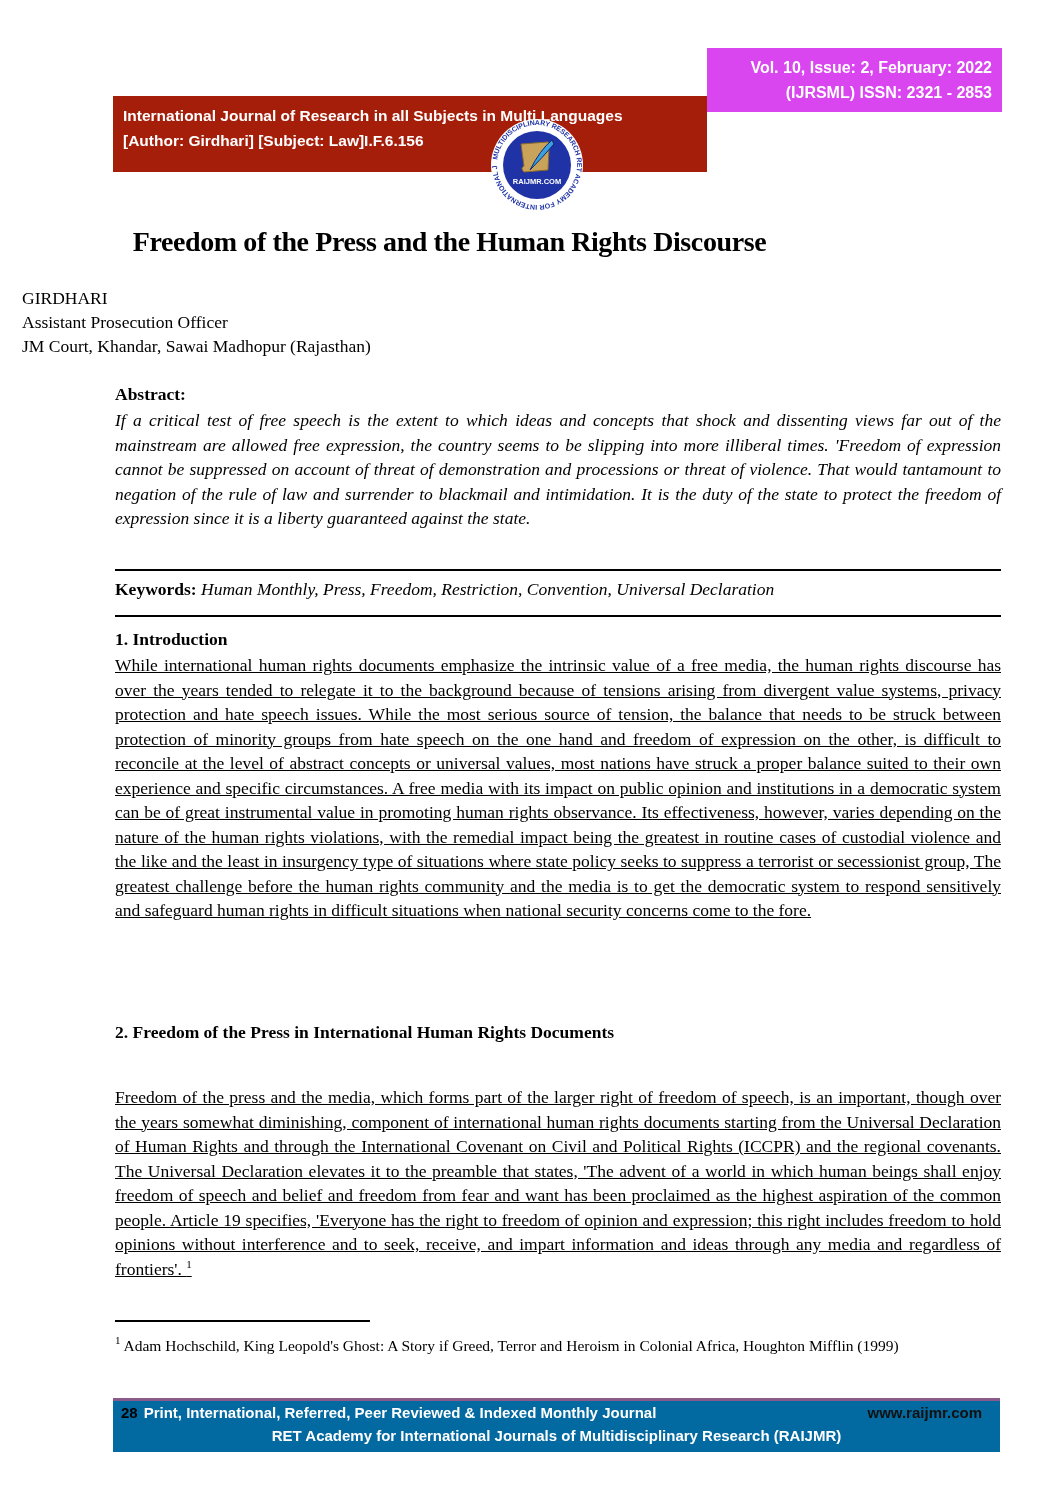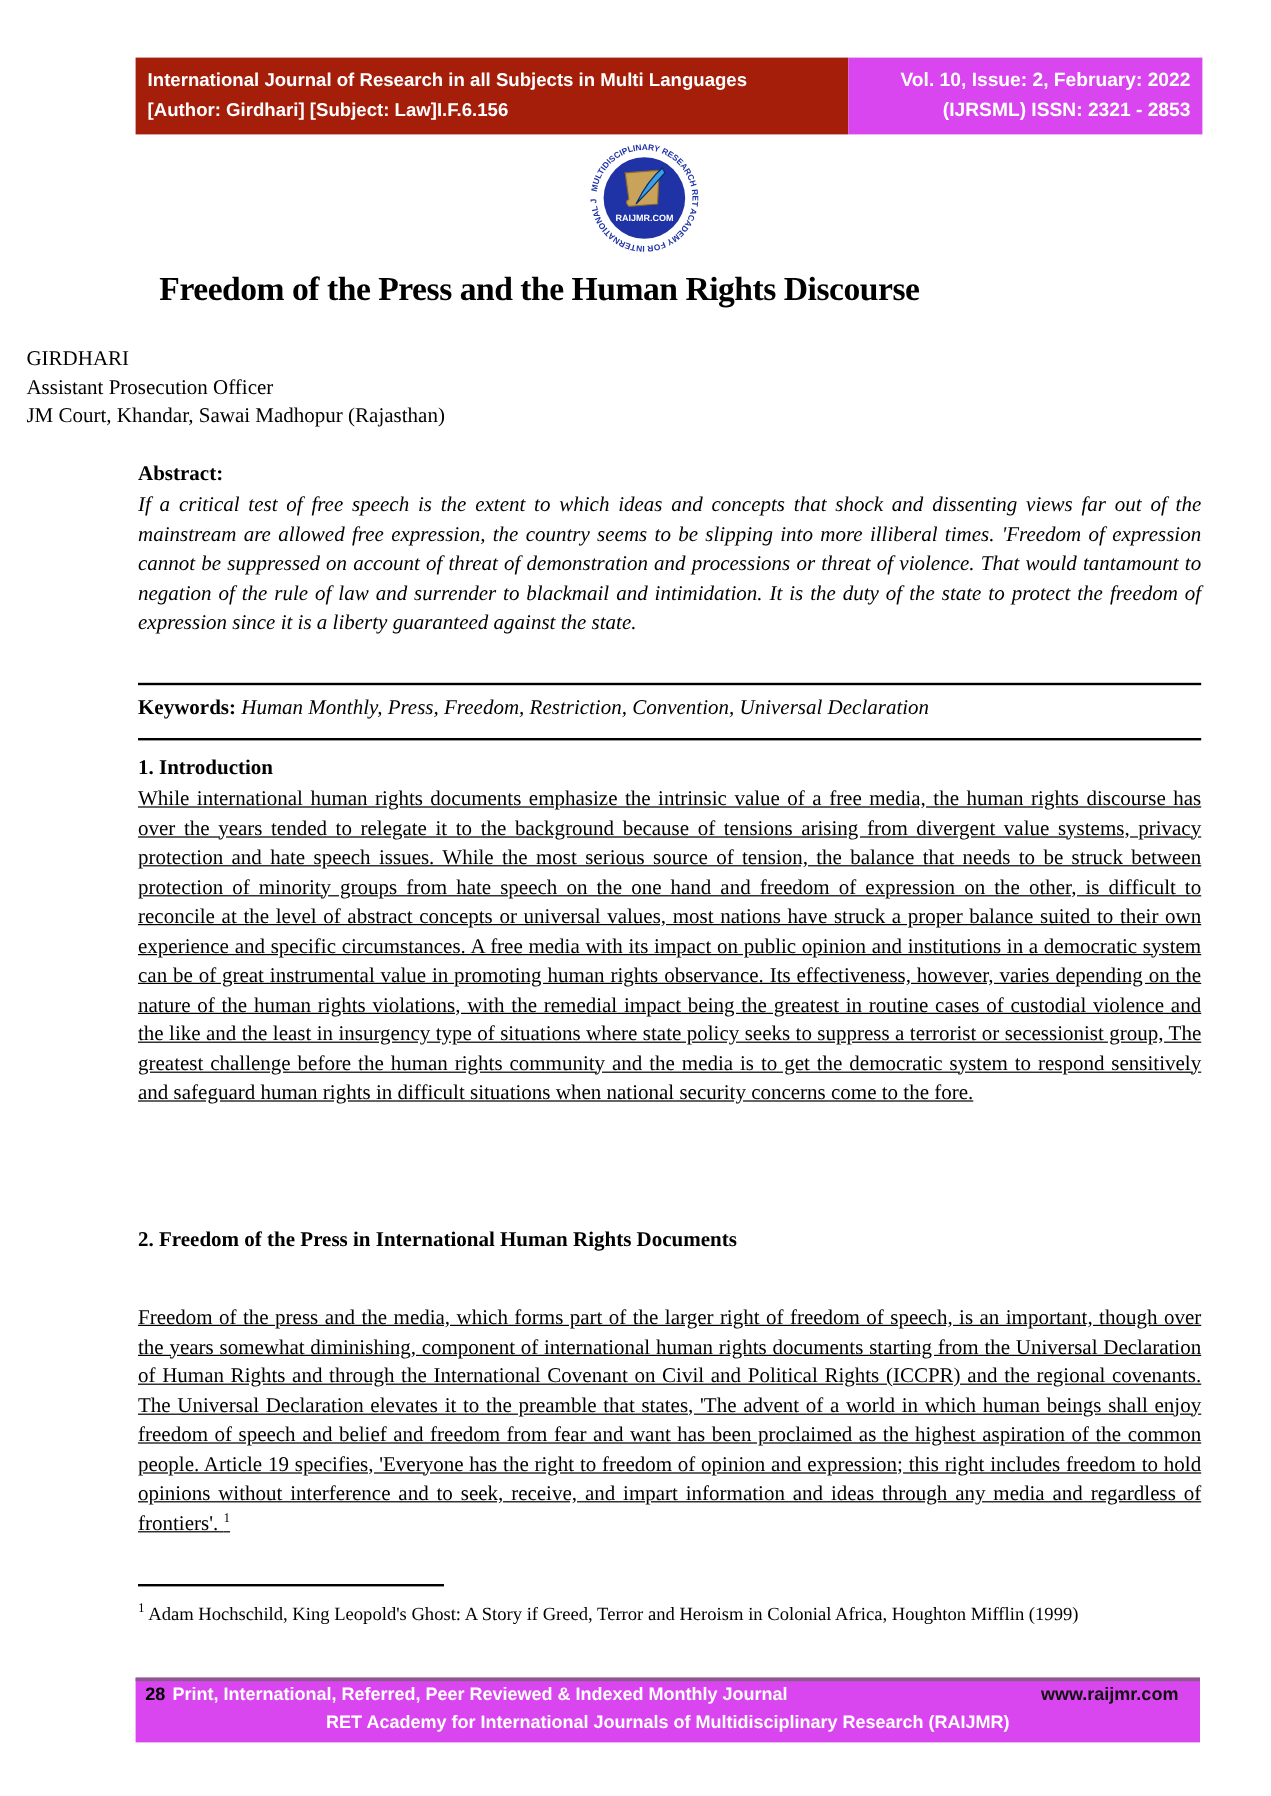--- a/index.html
+++ b/index.html
@@ -1,22 +1,22 @@
 <!DOCTYPE html>
 <html><head>
 <meta charset="utf-8">
 <style>
   html, body { margin:0; padding:0; background:#ffffff; }
   body { width:1059px; height:1497px; position:relative; overflow:hidden;
          font-family:"Liberation Serif", serif; color:#000; }
 
   .header { position:absolute; left:113px; top:48px; width:889px; height:64px; display:flex; }
-  .header-left { background:#a51e0a; width:594px; height:64px; color:#fff;
+  .header-left { background:#a51e0a; width:594px; height:76px; color:#fff;
                  font-family:"Liberation Sans", sans-serif; font-weight:bold; font-size:15.5px;
-                 padding:7px 0 0 10px; box-sizing:border-box; line-height:25px; }
+                 padding:7px 0 0 10px; box-sizing:border-box; line-height:25px;margin-top:48px; }
   .header-right { background:#d946ef; flex:1; height:64px; color:#fff; text-align:right;
                   font-family:"Liberation Sans", sans-serif; font-weight:bold; font-size:16px;
                   padding:7px 10px 0 0; box-sizing:border-box; line-height:25px; }
 
   .logo { position:absolute; left:490px; top:118px; width:94px; height:94px; }
 
   .title { position:absolute; left:0; width:899px; top:226px; text-align:center;
            font-weight:bold; font-size:28px; letter-spacing:-0.4px; }
 
   .author-block { position:absolute; left:0; width:1059px; top:286px; text-align:left;
@@ -38,21 +38,21 @@
   .sec1-body { top:653px; }
   .sec2-heading { top:1022px; }
   .sec2-body { top:1046px;margin-top:39px; }
 
   sup { font-size:11px; vertical-align:7px; line-height:0; }
 
   .fn-rule { position:absolute; left:115px; top:1320px; width:255px; height:2px; background:#000; }
   .footnote { top:1335px; font-size:15.5px; line-height:21px; }
 
   .footer { position:absolute; left:113px; top:1398px; width:887px; height:54px;
-            background:#d946ef; border-top:3px solid #8a5a8a; box-sizing:border-box;
+            background:#0369a1; border-top:3px solid #8a5a8a; box-sizing:border-box;
             font-family:"Liberation Sans", sans-serif; font-weight:bold; font-size:15px; color:#fff; }
   .footer-row1 { position:absolute; left:8px; top:3px; right:10px; height:22px; }
   .page-num { color:#000; margin-right:6px; }
   .footer-url { position:absolute; right:8px; top:0; color:#111; }
   .footer-row2 { position:absolute; left:0; right:0; top:26px; text-align:center; }
 </style>
 </head>
 <body>
 
 <div class="header">

